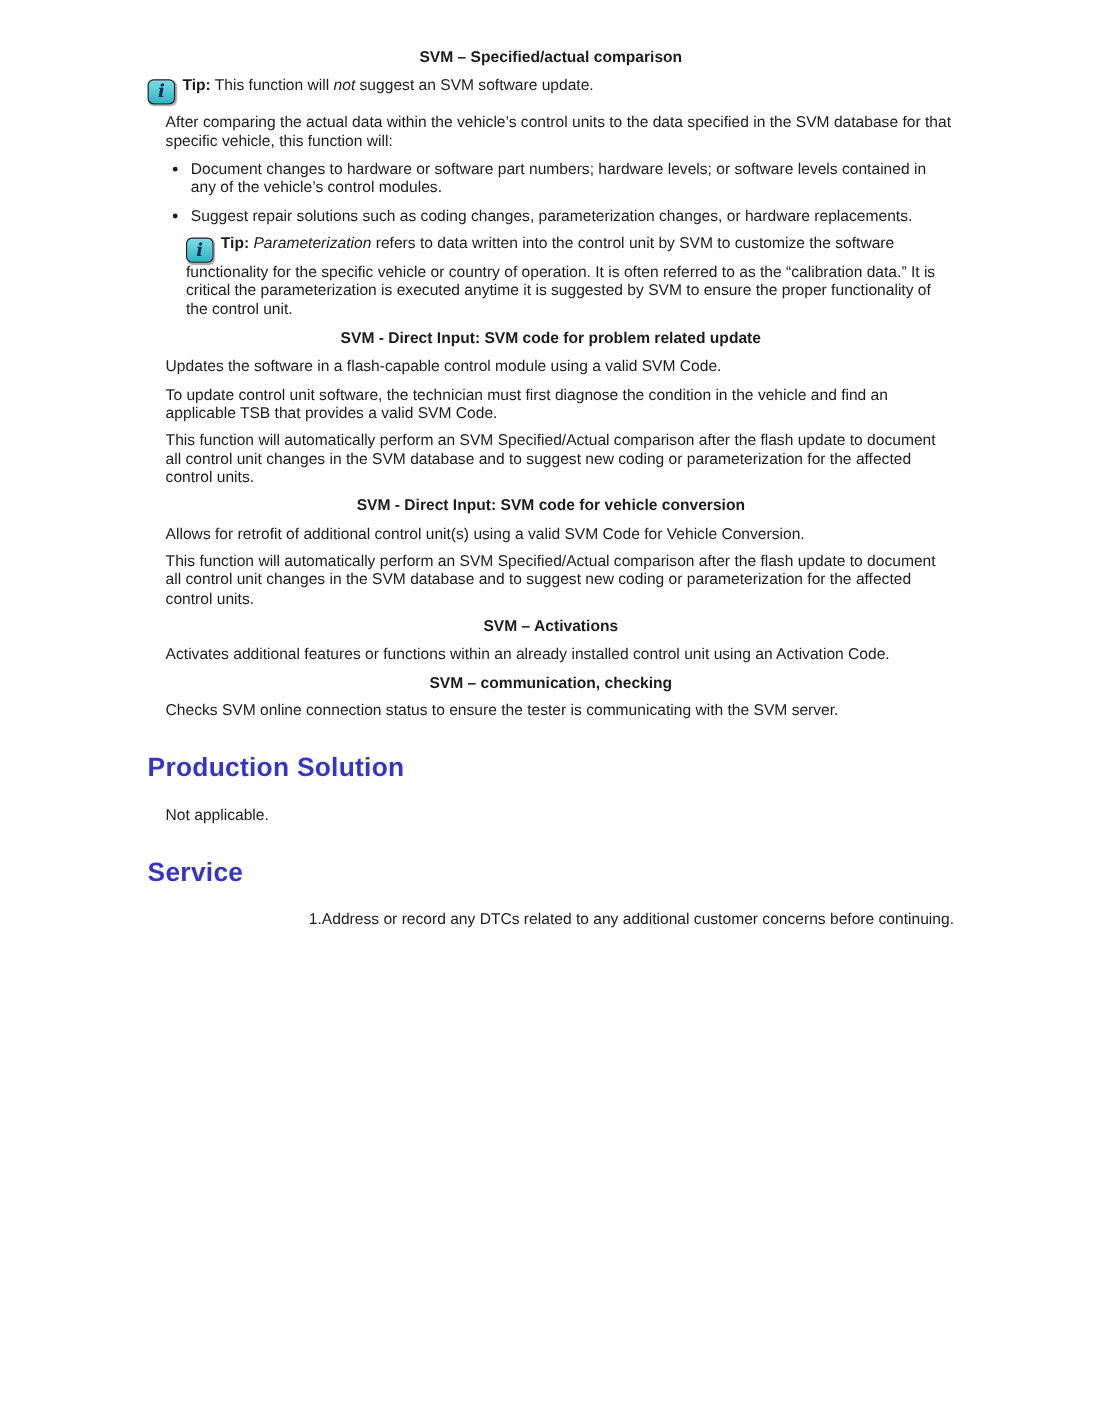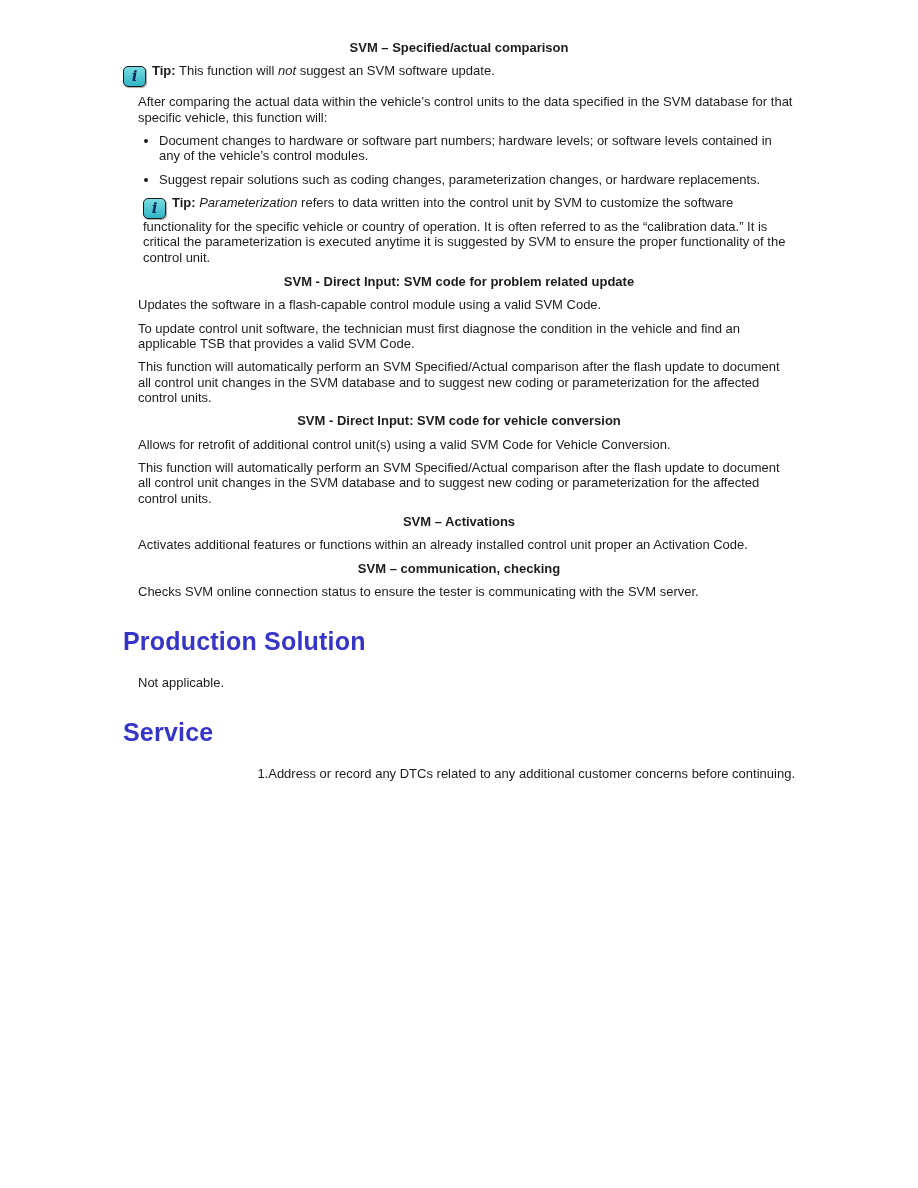--- a/index.html
+++ b/index.html
@@ -23,33 +23,33 @@
   }
   p{margin:0 0 8px 15px;}
   h3.sub{
     font-size:13px;
     font-weight:bold;
     margin:4px 0 8px 0;
     text-align:center;
   }
   h1.big{
     color:var(--accent-heading,#3734c8);
-    font-size:25px;
+    font-size:22px;
     font-weight:bold;
     letter-spacing:0.2px;
     margin:28px 0 18px 0;
   }
   ul.bullets{
     margin:2px 0 6px 0;
     padding-left:36px;
     list-style-type:disc;
   }
   ul.bullets li{margin-bottom:8px;}
   .tip{margin:4px 0 7px 0;}
-  .tip--indent{margin-left:20px;margin-bottom:9px;}
+  .tip--indent{margin-left:32px;margin-bottom:9px;}
   .tip-icon{
     display:inline-block;
     width:23px;height:21px;
     background:linear-gradient(var(--tip-fill-top,#7adde2), var(--tip-fill-bottom,#2fb4c4));
     border:1.5px solid #17171c;
     border-radius:5px;
     box-shadow:1px 1px 1px rgba(0,0,0,0.35);
     text-align:center;
     vertical-align:-6px;
     margin-right:6px;
@@ -87,21 +87,21 @@
   <h3 class="sub">SVM - Direct Input: SVM code for problem related update</h3>
   <p>Updates the software in a flash-capable control module using a valid SVM Code.</p>
   <p>To update control unit software, the technician must first diagnose the condition in the vehicle and find an applicable TSB that provides a valid SVM Code.</p>
   <p>This function will automatically perform an SVM Specified/Actual comparison after the flash update to document all control unit changes in the SVM database and to suggest new coding or parameterization for the affected control units.</p>
 
   <h3 class="sub">SVM - Direct Input: SVM code for vehicle conversion</h3>
   <p>Allows for retrofit of additional control unit(s) using a valid SVM Code for Vehicle Conversion.</p>
   <p>This function will automatically perform an SVM Specified/Actual comparison after the flash update to document all control unit changes in the SVM database and to suggest new coding or parameterization for the affected control units.</p>
 
   <h3 class="sub">SVM – Activations</h3>
-  <p>Activates additional features or functions within an already installed control unit proper an Activation Code.</p>
+  <p>Activates additional features or functions within an already installed control unit using an Activation Code.</p>
 
   <h3 class="sub">SVM – communication, checking</h3>
   <p>Checks SVM online connection status to ensure the tester is communicating with the SVM server.</p>
 
   <h1 class="big">Production Solution</h1>
   <p>Not applicable.</p>
 
   <h1 class="big">Service</h1>
   <div class="service-step">
     <span class="num">1.</span><span>Address or record any DTCs related to any additional customer concerns before continuing.</span>

